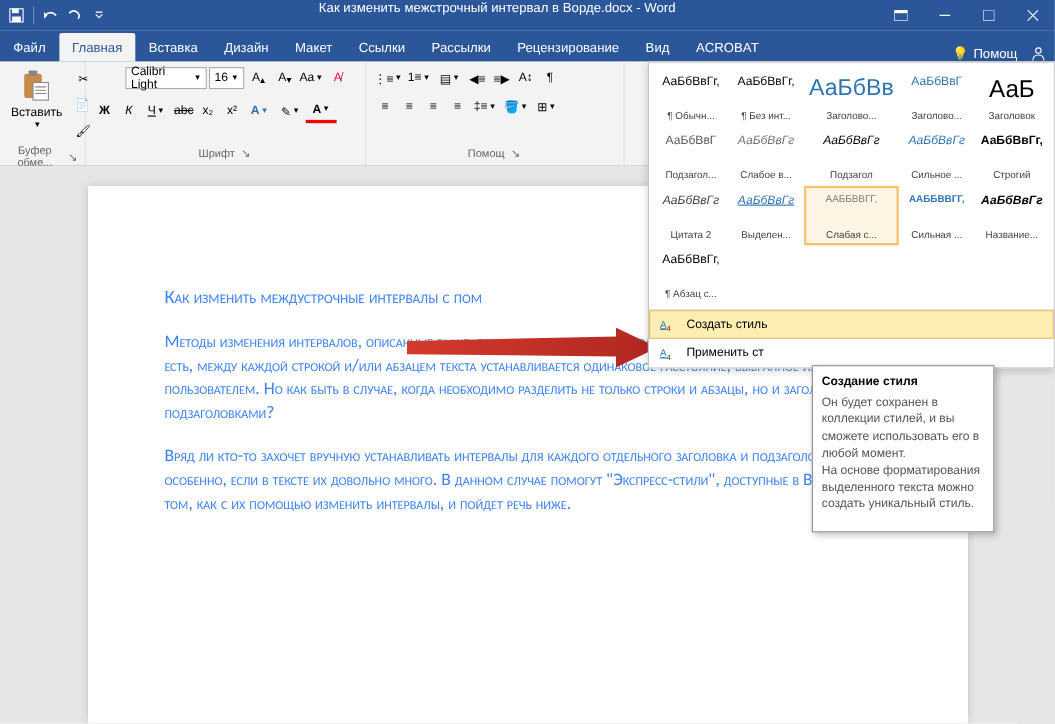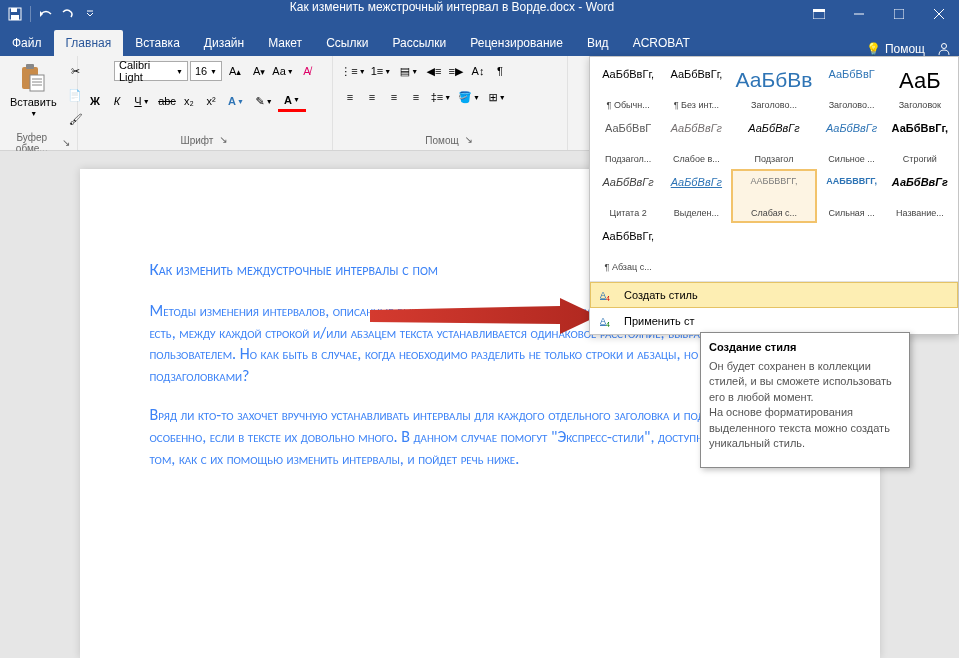--- a/index.html
+++ b/index.html
@@ -33,21 +33,21 @@
 .styles-gallery { position: absolute; top: 0; right: 0; width: 370px; background: white; border: 1px solid #c5c5c5; box-shadow: 0 2px 8px rgba(0,0,0,0.2); z-index: 100; }
 .styles-grid { display: grid; grid-template-columns: repeat(5, 1fr); padding: 4px; gap: 0; }
 .style-item { border: 1px solid transparent; padding: 2px; text-align: center; cursor: pointer; height: 54px; display: flex; flex-direction: column; justify-content: space-between; }
 .style-item.selected { border: 2px solid #f2c36b; background: #fdf4e3; padding: 1px; }
 .style-sample { font-size: 11px; padding: 4px 2px; }
 .style-label { font-size: 9px; color: #444; white-space: nowrap; overflow: hidden; text-overflow: ellipsis; padding: 0 2px 2px 2px; }
 .styles-menu { border-top: 1px solid #e1e1e1; }
 .menu-item { display: flex; align-items: center; gap: 8px; padding: 5px 10px; font-size: 11px; cursor: pointer; }
 .menu-item.highlighted { background: #fdeeb3; border: 1px solid #e5c365; padding: 4px 9px; }
 .menu-icon { width: 16px; height: 16px; display: flex; align-items: center; justify-content: center; }
-.tooltip { position: absolute; top: 332px; left: 700px; width: 210px; background: #ffffff; border: 1px solid #8a8a8a; box-shadow: 2px 2px 6px rgba(0,0,0,0.25); padding: 8px; font-size: 11px; z-index: 200; }
+.tooltip { position: absolute; top: 332px; left: 738px; width: 166px; background: #ffffff; border: 1px solid #8a8a8a; box-shadow: 2px 2px 6px rgba(0,0,0,0.25); padding: 8px; font-size: 11px; z-index: 200; }
 .tooltip-title { font-weight: bold; margin-bottom: 6px; font-size: 11px; }
 .tooltip-text { color: #555; line-height: 1.4; }
 .doc-area { position: absolute; top: 151px; left: 0; right: 0; bottom: 0; background: #e6e6e6; overflow: hidden; display: flex; justify-content: center; }
 .page { background: white; width: 800px; margin-top: 18px; box-shadow: 0 0 8px rgba(0,0,0,0.15); padding: 90px 70px; }
 .doc-p { font-family: 'Calibri Light', Calibri, sans-serif; font-size: 16px; color: #3b82f6; margin-bottom: 18px; line-height: 1.35; font-variant: small-caps; }
 .h1 { font-size: 17px; }
 .arrow { position: absolute; z-index: 90; top: 298px; left: 370px; pointer-events: none; }
 .group-right-labels { position: absolute; right: 8px; bottom: 2px; display: flex; gap: 60px; font-size: 10px; color: #666; }
 svg { display: block; }
 .dd { font-size: 7px; margin-left: 1px; }

